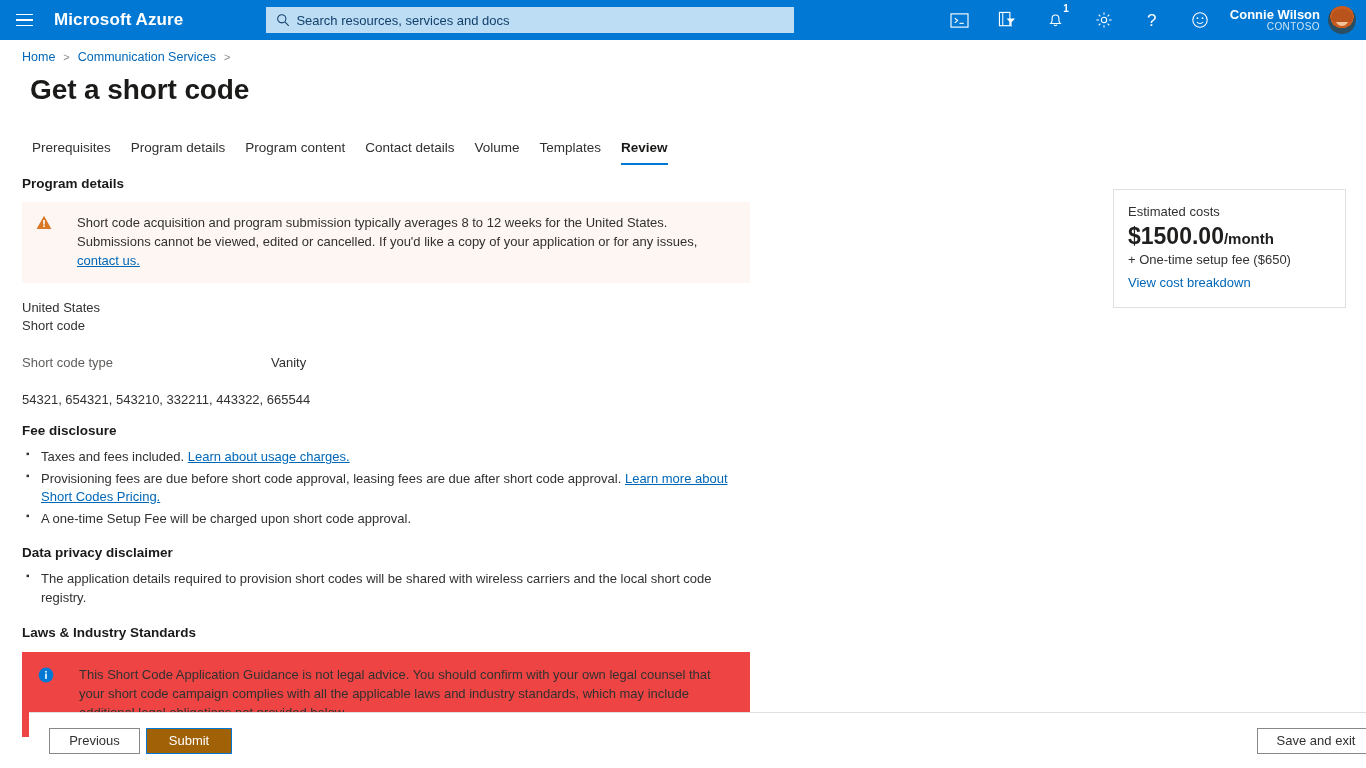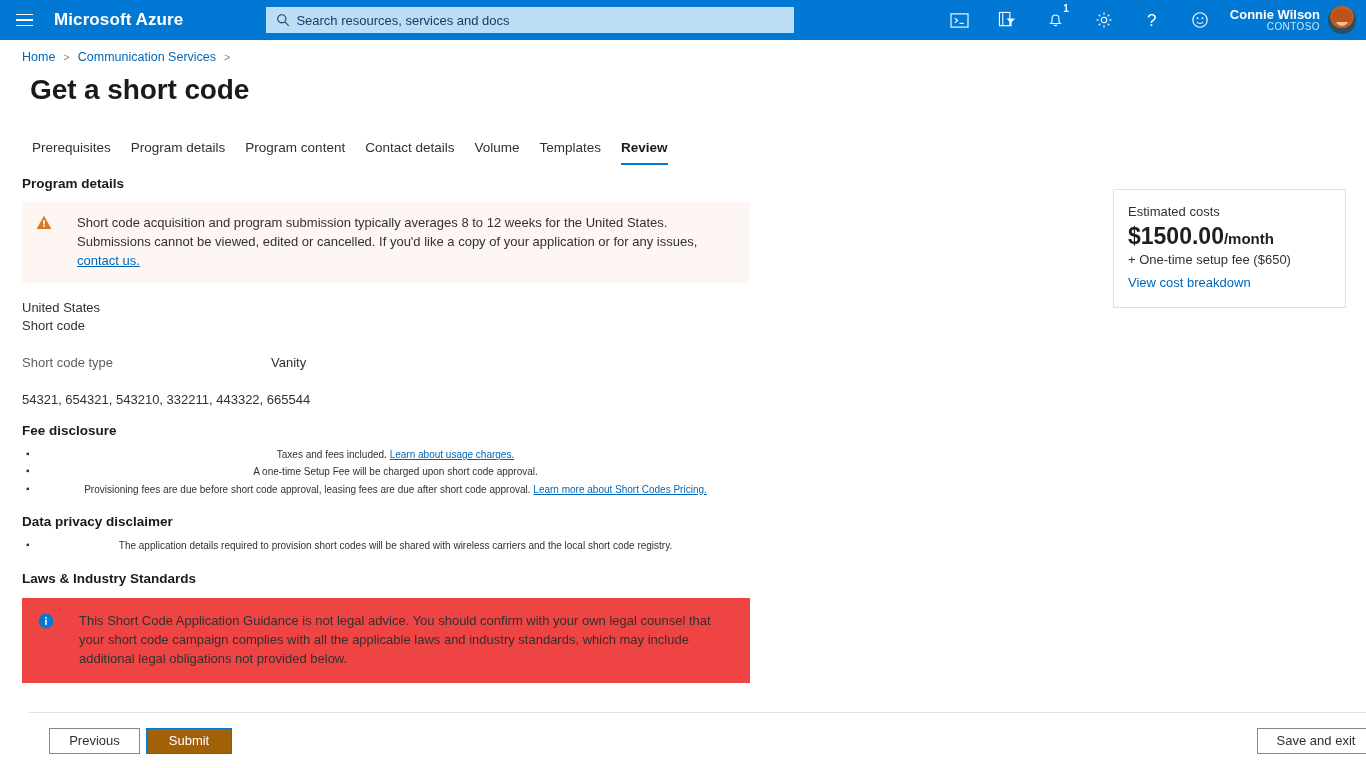--- a/index.html
+++ b/index.html
@@ -135,21 +135,21 @@
   .kv-row { display: flex; margin-bottom: 19px; }
   .kv-key { width: 249px; font-size: 13px; color: #605e5c; line-height: 1.4; flex: none; }
   .kv-val { font-size: 13px; color: #323130; line-height: 1.4; }
 
   ul.bullets {
     margin: 10px 0 0 0; padding: 0; list-style: none;
     width: 728px; margin-left: 22px;
   }
   ul.bullets li {
     position: relative; padding-left: 19px; margin-bottom: 3px;
-    font-size: 10px; line-height: 1.42; color: #323130; text-align: center;
+    font-size: 13px; line-height: 1.42; color: #323130;
   }
   ul.bullets li::before {
     content: "▪"; position: absolute; left: 4px; top: -1px;
     color: #323130; font-size: 10px;
   }
   .lnk { color: #0067b8; text-decoration: underline; cursor: pointer; }
 
   
   .cost-card {
     position: absolute; left: 1113px; top: 189px;
@@ -302,22 +302,22 @@
       <div class="kv-val">Vanity</div>
     </div>
     <div class="kv-row" style="margin-bottom:8px;">
       <div class="kv-val">54321, 654321, 543210, 332211, 443322, 665544</div>
     </div>
   </div>
 
   <div class="h-sec" style="margin-top:14px;">Fee disclosure</div>
   <ul class="bullets">
     <li><span>Taxes and fees included. </span><span class="lnk">Learn about usage charges.</span></li>
+    <li><span>Provisioning fees are due before short code approval, leasing fees are due after short code approval. </span><span class="lnk">Learn more about Short Codes Pricing.</span></li>
     <li><span>A one-time Setup Fee will be charged upon short code approval.</span></li>
-    <li><span>Provisioning fees are due before short code approval, leasing fees are due after short code approval. </span><span class="lnk">Learn more about Short Codes Pricing.</span></li>
   </ul>
 
   <div class="h-sec" style="margin-top:17px;">Data privacy disclaimer</div>
   <ul class="bullets">
     <li><span>The application details required to provision short codes will be shared with wireless carriers and the local short code registry.</span></li>
   </ul>
 
   <div class="h-sec" style="margin-top:18px;">Laws &amp; Industry Standards</div>
 
   <div class="banner banner-info" style="margin-top:12px;padding:14px 16px;">

